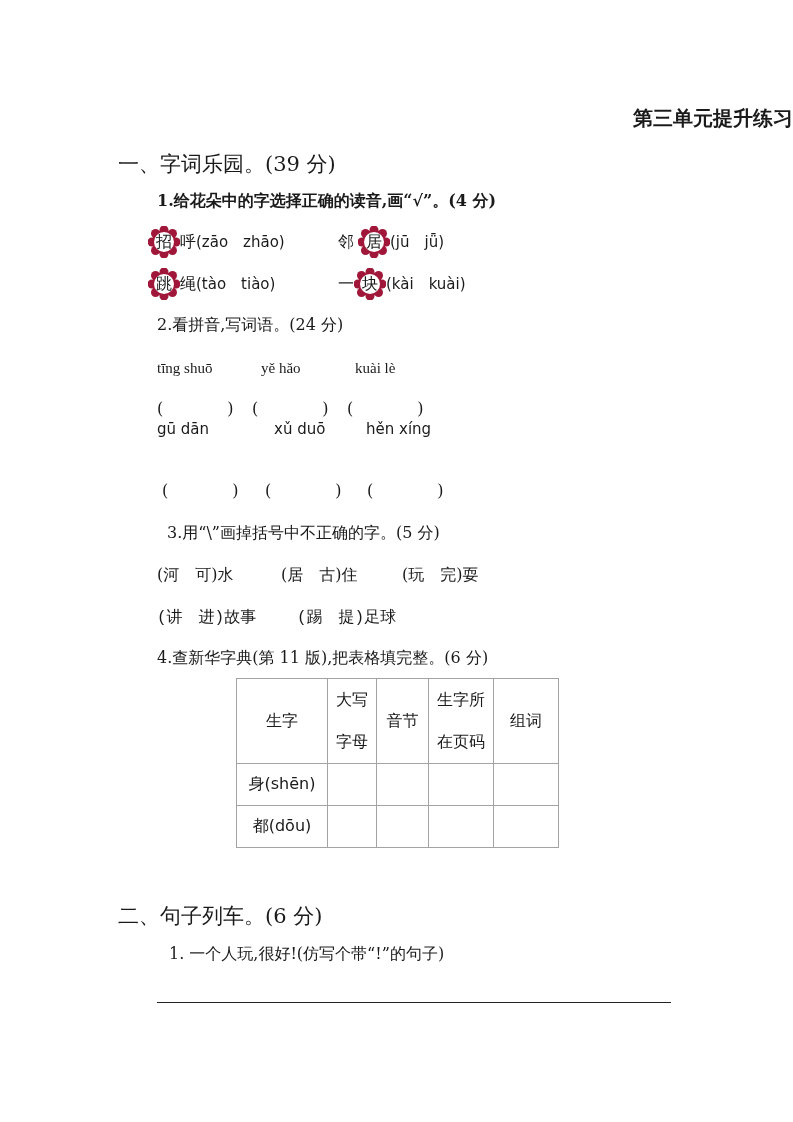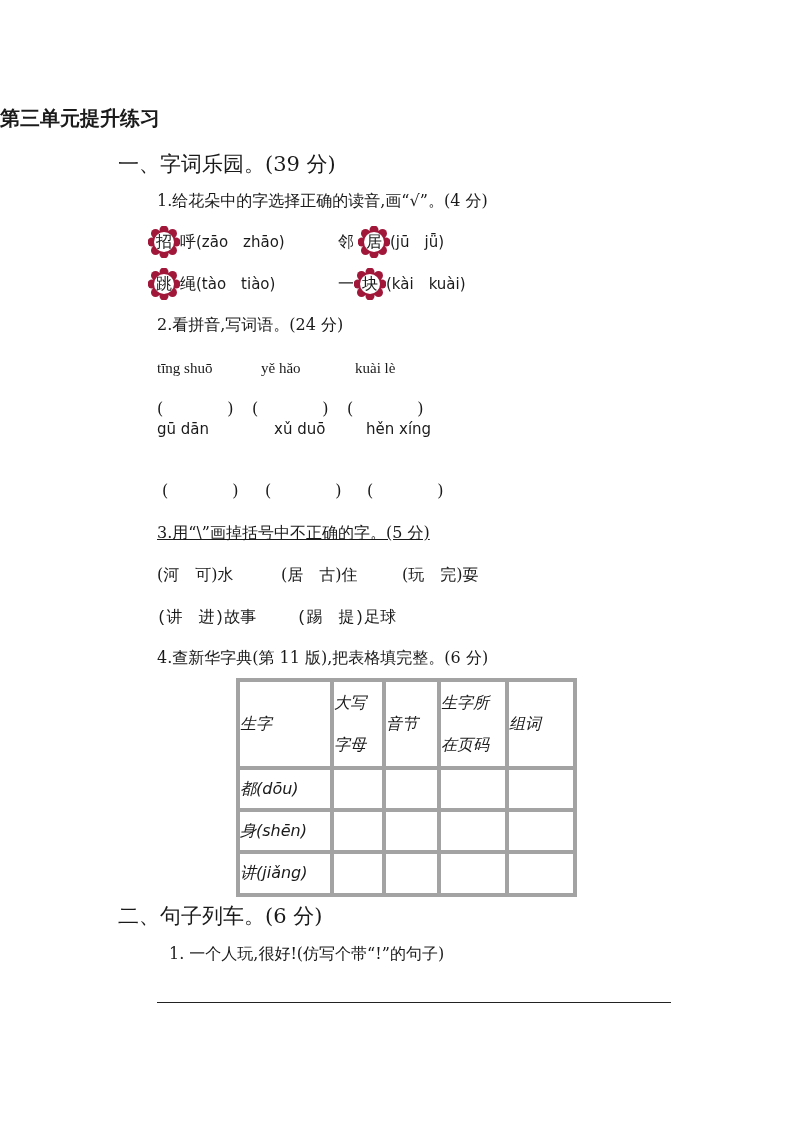--- a/index.html
+++ b/index.html
@@ -1,40 +1,40 @@
 <!DOCTYPE html>
 <html><head>
 <meta charset="utf-8">
 <style>
   html, body { margin:0; padding:0; background:#ffffff; }
   body { width:793px; height:1122px; position:relative; overflow:hidden;
          font-family: "DejaVu Serif", "Liberation Serif", serif; color:#1a1a1a; }
   .abs { position:absolute; white-space:nowrap; }
-  .title { left:0; width:793px; text-align:left; top:105px; font-size:20px; font-weight:bold; }
+  .title { left:0; width:793px; text-align:right; top:105px; font-size:20px; font-weight:bold; }
   .h1 { font-size:21px; }
   .q { font-size:16px; }
   .py { font-family: "DejaVu Sans", "Liberation Sans", sans-serif; font-size:15px; }
   .flower { display:inline-block; position:relative; width:32px; height:32px; vertical-align:middle; }
   .flower svg { position:absolute; left:0; top:0; }
   .flower .ch { position:absolute; left:0; top:0; width:32px; height:32px; line-height:32px;
                 text-align:center; font-size:16px; }
   .row { display:flex; align-items:center; }
   table.dict { position:absolute; left:236px; top:678px; border-collapse:collapse; }
-  table.dict td { border:4px solid #a3a3a3; vertical-align:middle; font-size:16px; padding:0;font-style:italic; }
+  table.dict td { border:1px solid #a3a3a3; text-align:center; vertical-align:middle; font-size:16px; padding:0; }
   .hdr2 { line-height:42px; }
   .bline { position:absolute; left:157px; top:1002px; width:514px; height:0; border-top:1.5px solid #222; }
 </style>
 </head>
 <body>
 
 <div class="abs title">第三单元提升练习</div>
 
 <div class="abs h1" style="left:118px;top:150px;">一、字词乐园。(39 分)</div>
 
-<div class="abs q" style="left:157px;top:191px;">1.给花朵中的字选择正确的读音,画“√”。(4 分)</div>
+<div class="abs q" style="left:157px;top:191px;font-weight:bold;">1.给花朵中的字选择正确的读音,画“√”。(4 分)</div>
 
 <div class="abs row" style="left:148px;top:226px;">
   <span class="flower">
     <svg width="32" height="32" viewBox="0 0 32 32">
         <g fill="#a0173a">
           <circle cx="16" cy="4" r="4.5"></circle>
           <circle cx="24.5" cy="7.5" r="4.5"></circle>
           <circle cx="28" cy="16" r="4.5"></circle>
           <circle cx="24.5" cy="24.5" r="4.5"></circle>
           <circle cx="16" cy="28" r="4.5"></circle>
@@ -127,21 +127,21 @@
   <span style="display:inline-block;width:95px">(　　　　)</span><span style="display:inline-block;width:95px">(　　　　)</span><span>(　　　　)</span>
 </div>
 
 <div class="abs py" style="left:157px;top:420px;">
   <span style="display:inline-block;width:117px">gū dān</span><span style="display:inline-block;width:92px">xǔ duō</span><span>hěn xíng</span>
 </div>
 <div class="abs q" style="left:162px;top:481px;">
   <span style="display:inline-block;width:103px">(　　　　)</span><span style="display:inline-block;width:102px">(　　　　)</span><span>(　　　　)</span>
 </div>
 
-<div class="abs q" style="left:157px;top:523px;text-decoration:underline;">3.用“\”画掉括号中不正确的字。(5 分)</div>
+<div class="abs q" style="left:167px;top:523px;">3.用“\”画掉括号中不正确的字。(5 分)</div>
 <div class="abs q" style="left:157px;top:565px;">
   <span style="display:inline-block;width:124px">(河　可)水</span><span style="display:inline-block;width:121px">(居　古)住</span><span>(玩　完)耍</span>
 </div>
 <div class="abs q" style="left:157px;top:607px;font-family:Liberation Mono, monospace;">
   <span style="display:inline-block;width:140px">(讲　进)故事</span><span>(踢　提)足球</span>
 </div>
 
 <div class="abs q" style="left:157px;top:648px;">4.查新华字典(第 11 版),把表格填完整。(6 分)</div>
 
 <table class="dict">
@@ -153,35 +153,28 @@
           <div class="hdr2">字母</div>
         </td>
     <td style="width:51px">音节</td>
     <td style="width:64px">
           <div class="hdr2">生字所</div>
           <div class="hdr2">在页码</div>
         </td>
     <td style="width:64px">组词</td>
   </tr>
   <tr style="height:42px">
-    <td class="py" style="font-size:16px">都(dōu)</td>
+    <td class="py" style="font-size:16px">身(shēn)</td>
     <td></td>
         <td></td>
         <td></td>
         <td></td>
   </tr>
   <tr style="height:42px">
-    <td class="py" style="font-size:16px">身(shēn)</td>
-    <td></td>
-        <td></td>
-        <td></td>
-        <td></td>
-  </tr>
-  <tr style="height:43px">
-    <td class="py" style="font-size:16px">讲(jiǎng)</td>
+    <td class="py" style="font-size:16px">都(dōu)</td>
     <td></td>
         <td></td>
         <td></td>
         <td></td>
   </tr>
 </tbody>
   </table>
 
 <div class="abs h1" style="left:118px;top:902px;">二、句子列车。(6 分)</div>
 <div class="abs q" style="left:157px;top:944px;margin-left:12px;">1. 一个人玩,很好!(仿写个带“!”的句子)</div>

